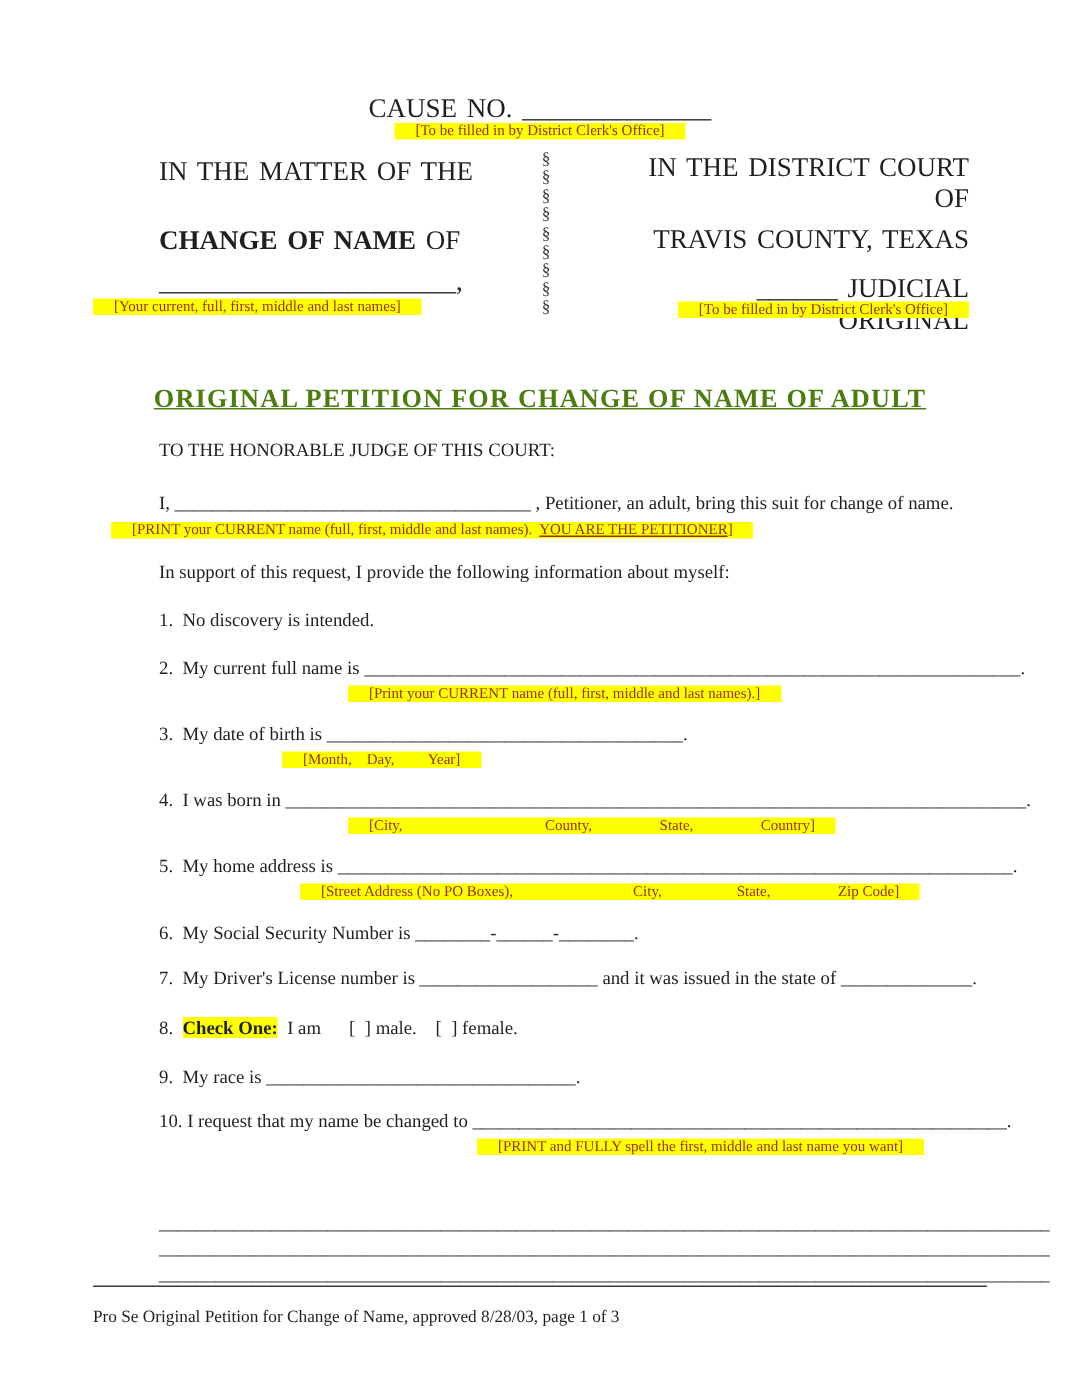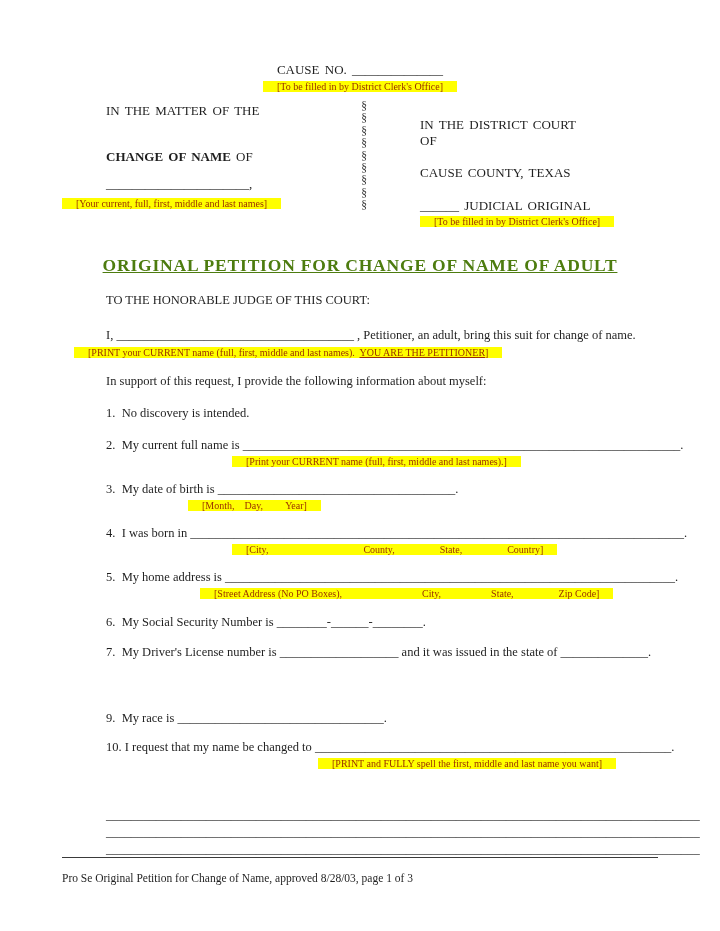--- a/index.html
+++ b/index.html
@@ -3,22 +3,22 @@
 <meta charset="utf-8">
 <style>
   html,body { margin:0; padding:0; background:#ffffff; }
   .page {
     position:relative; width:720px; height:931px; background:#ffffff;
     font-family:"Liberation Serif","DejaVu Serif",serif;
     color:#1f1f1f; font-size:12.5px; overflow:hidden;
   }
   .line { position:absolute; white-space:pre; line-height:1.15;margin-left:44px; }
   .center-line { position:absolute; left:0; right:0; text-align:center; white-space:pre; }
-  .right-col { position:absolute; left:420px; right:74px; white-space:pre-line;margin-top:16px; }
-  .hdr { font-size:13px; word-spacing:2px; }
+  .right-col { position:absolute; left:420px; right:74px; text-align:right; white-space:pre-line; }
+  .hdr { font-size:18px; word-spacing:2px; }
   .bold { font-weight:bold; }
   .hl {
     background:#ffff00; color:#9a3000; font-size:10px;
     padding:0 14px; white-space:pre;
   }
   .hl-black { background:#ffff00; color:#1f1f1f; font-weight:bold; font-size:12.5px; }
   .ul { text-decoration:underline; }
   .section-col {
     position:absolute; left:352px; top:100px; width:24px; text-align:center;
     font-size:11.5px; line-height:12.4px; white-space:pre-line; color:#333;
@@ -50,21 +50,21 @@
 §
 §
 §
 §
 §
 §
 §</div>
 
   <div class="right-col hdr" style="top:101px;">IN THE DISTRICT COURT
 OF</div>
-  <div class="right-col hdr" style="top:149px;">CAUSE COUNTY, TEXAS</div>
+  <div class="right-col hdr" style="top:149px;">TRAVIS COUNTY, TEXAS</div>
   <div class="right-col hdr" style="top:182px;">______ JUDICIAL ORIGINAL</div>
   <div class="right-col" style="top:198px;"><span class="hl">[To be filled in by District Clerk's Office]</span></div>
 
   <div class="doc-title">ORIGINAL PETITION FOR CHANGE OF NAME OF ADULT</div>
 
   <div class="line" style="top:293px; left:62px;">TO THE HONORABLE JUDGE OF THIS COURT:</div>
 
   <div class="line" style="top:328px; left:62px;">I, ______________________________________ , Petitioner, an adult, bring this suit for change of name.</div>
   <div class="note" style="top:345px; left:74px;"><span class="hl"><span>[PRINT your CURRENT name (full, first, middle and last names).  </span><span class="ul">YOU ARE THE PETITIONER</span><span>]</span></span></div>
 
@@ -81,20 +81,21 @@
   <div class="line" style="top:526px; left:62px;">4.  I was born in _______________________________________________________________________________.</div>
   <div class="note" style="top:542px; left:232px;"><span class="hl">[City,                                      County,                  State,                  Country]</span></div>
 
   <div class="line" style="top:570px; left:62px;">5.  My home address is ________________________________________________________________________.</div>
   <div class="note" style="top:586px; left:200px;"><span class="hl">[Street Address (No PO Boxes),                                City,                    State,                  Zip Code]</span></div>
 
   <div class="line" style="top:615px; left:62px;">6.  My Social Security Number is ________-______-________.</div>
 
   <div class="line" style="top:645px; left:62px;">7.  My Driver's License number is ___________________ and it was issued in the state of ______________.</div>
 
+  <div class="line" style="top:678px; left:62px;"><span>8.  </span><span class="hl-black">Check One:</span><span>  I am      [  ] male.    [  ] female.</span></div>
 
   <div class="line" style="top:711px; left:62px;">9.  My race is _________________________________.</div>
 
   <div class="line" style="top:740px; left:62px;">10. I request that my name be changed to _________________________________________________________.</div>
   <div class="note" style="top:756px; left:318px;"><span class="hl">[PRINT and FULLY spell the first, middle and last name you want]</span></div>
 
   <div class="line" style="top:808px; left:62px;">_______________________________________________________________________________________________</div>
   <div class="line" style="top:825px; left:62px;">_______________________________________________________________________________________________</div>
   <div class="line" style="top:842px; left:62px;">_______________________________________________________________________________________________</div>
 

